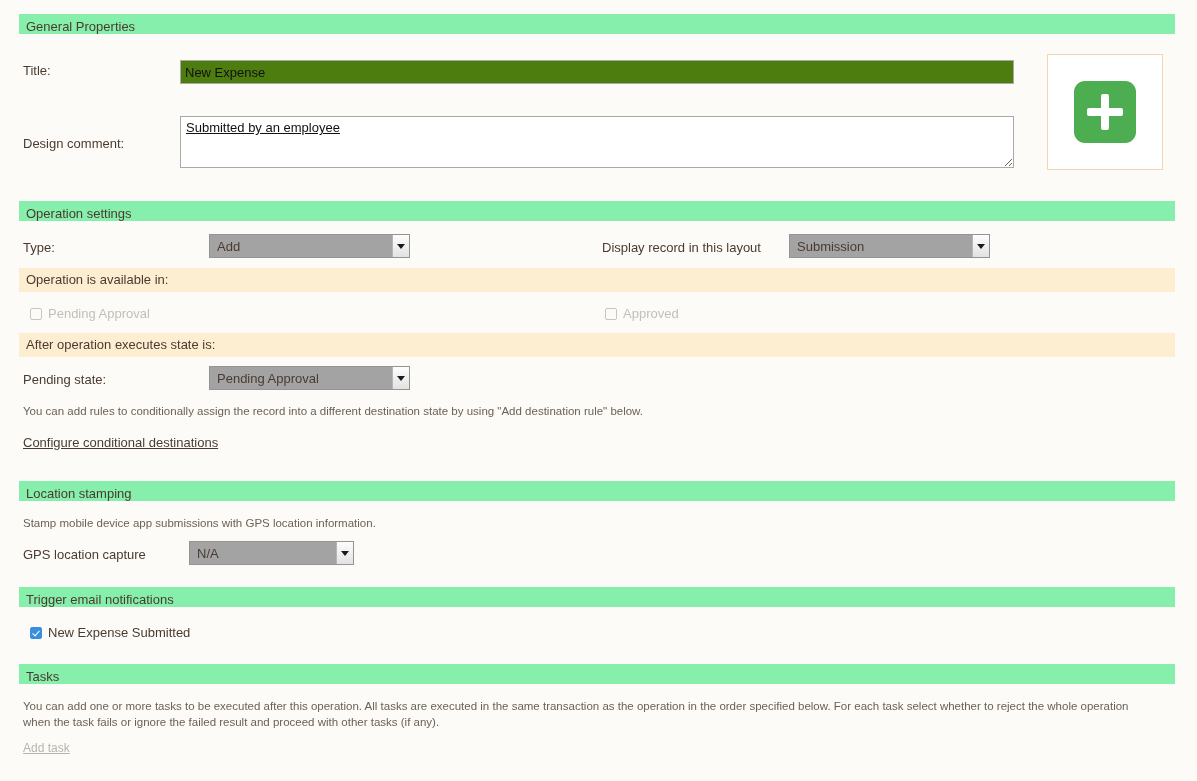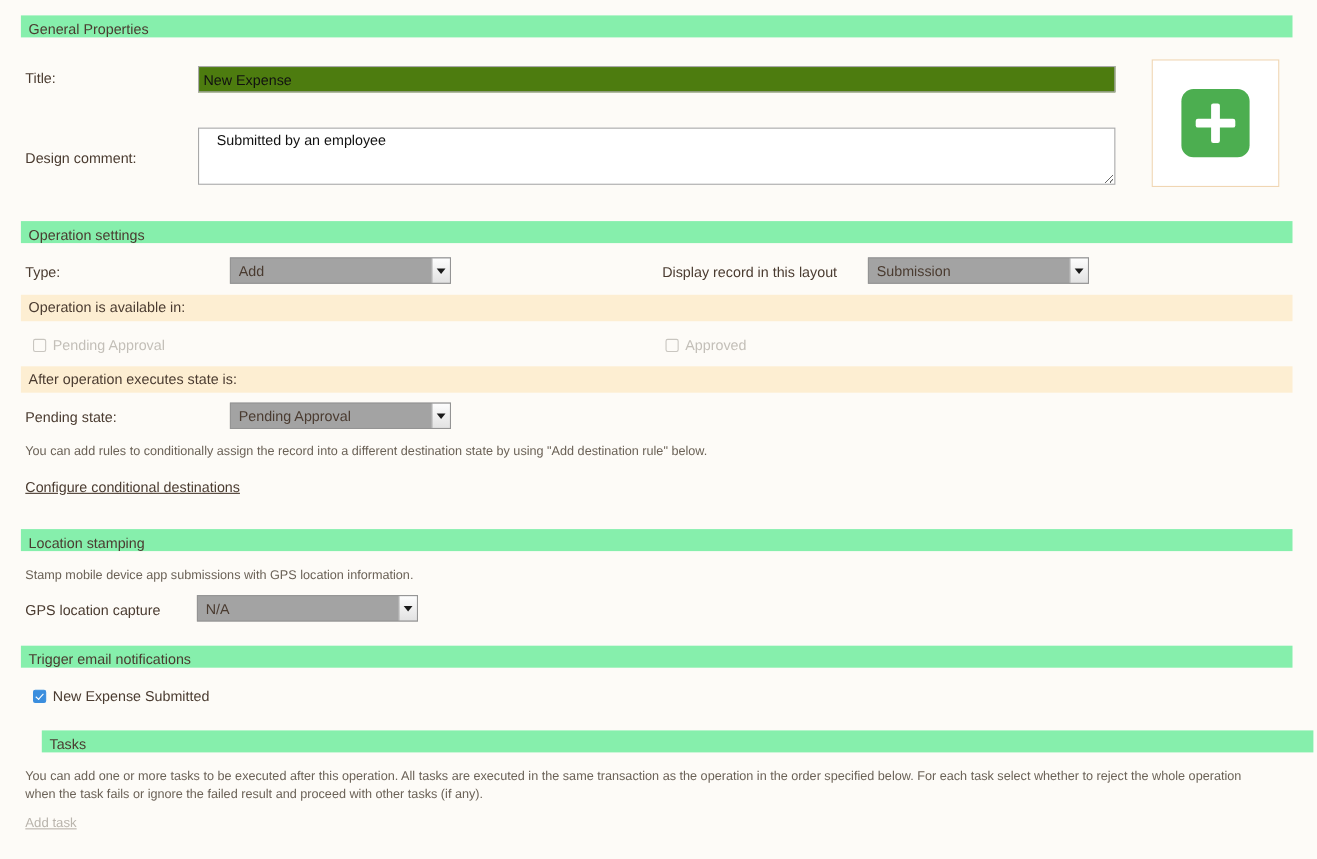--- a/index.html
+++ b/index.html
@@ -89,24 +89,25 @@
     outline: none;
   }
   textarea.text-area {
     position: absolute;
     box-sizing: border-box;
     border: 1px solid #a9a9a9;
     background: #ffffff;
     font-family: "Liberation Sans", sans-serif;
     font-size: 13px;
     color: #111111;
-    padding: 3px 16px;
+    padding: 3px 5px;
     outline: none;
     resize: both;
     overflow-y: scroll;
+    text-decoration: underline;
   }
   textarea.text-area::-webkit-scrollbar {
     width: 15px;
     background: #fbfbfb;
     border-left: 1px solid #d4d4d4;
   }
   textarea.text-area::-webkit-scrollbar-thumb {
     background: #b8b8b8;
     border-radius: 7px;
     border: 3px solid #fbfbfb;
@@ -293,33 +294,33 @@
   <div class="help-text" style="left:23px; top:403px; width:1100px;">You can add rules to conditionally assign the record into a different destination state by using "Add destination rule" below.</div>
 
   <div class="link" style="left:23px; top:435px;">Configure conditional destinations</div>
 
   <div class="section-header" style="top:481px;">Location stamping</div>
 
   <div class="help-text" style="left:23px; top:515px; width:1100px;">Stamp mobile device app submissions with GPS location information.</div>
 
   <div class="lbl" style="left:23px; top:547px;">GPS location capture</div>
 
-  <div class="select" style="left:179px; top:541px; width:201px;justify-content:space-between;">
+  <div class="select" style="left:189px; top:541px; width:165px;justify-content:space-between;">
     <div class="sel-value">N/A</div>
     <div class="sel-arrow">
         <i class="tri"></i>
       </div>
   </div>
 
   <div class="section-header" style="top:587px;">Trigger email notifications</div>
 
   <div class="cb-row" style="left:30px; top:625px;">
     <span class="cb-box checked"></span>
     <span class="cb-label">New Expense Submitted</span>
   </div>
 
-  <div class="section-header" style="top:664px;margin-left:19px;">Tasks</div>
+  <div class="section-header" style="top:664px;">Tasks</div>
 
   <div class="help-text" style="left:23px; top:698px; width:1120px;">You can add one or more tasks to be executed after this operation. All tasks are executed in the same transaction as the operation in the order specified below. For each task select whether to reject the whole operation when the task fails or ignore the failed result and proceed with other tasks (if any).</div>
 
   <div class="link disabled" style="left:23px; top:741px;text-align:right;">Add task</div>
 
 </div>
 
 </body></html>

